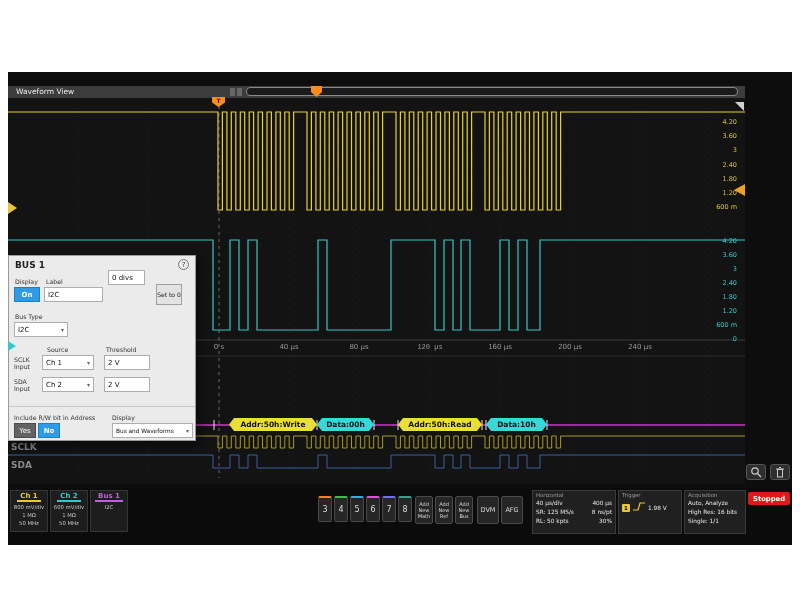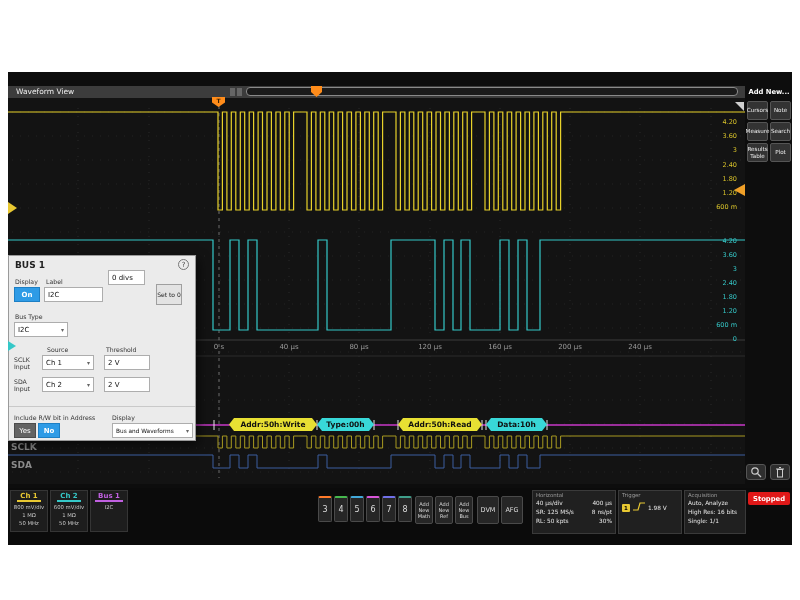--- a/index.html
+++ b/index.html
@@ -125,21 +125,21 @@
             <path d="M0 338 L210 338 L210.0 350 L214.4 350 L214.4 338 L218.9 338 L218.9 350 L223.3 350 L223.3 338 L227.8 338 L227.8 350 L232.3 350 L232.3 338 L236.7 338 L236.7 350 L241.2 350 L241.2 338 L245.6 338 L245.6 350 L250.1 350 L250.1 338 L254.5 338 L254.5 350 L259.0 350 L259.0 338 L263.4 338 L263.4 350 L267.9 350 L267.9 338 L272.3 338 L272.3 350 L276.8 350 L276.8 338 L281.2 338 L281.2 350 L285.6 350 L285.6 338 L290.1 338 L299 338 L299.0 350 L303.4 350 L303.4 338 L307.9 338 L307.9 350 L312.3 350 L312.3 338 L316.8 338 L316.8 350 L321.2 350 L321.2 338 L325.7 338 L325.7 350 L330.1 350 L330.1 338 L334.6 338 L334.6 350 L339.0 350 L339.0 338 L343.5 338 L343.5 350 L347.9 350 L347.9 338 L352.4 338 L352.4 350 L356.8 350 L356.8 338 L361.3 338 L361.3 350 L365.7 350 L365.7 338 L370.2 338 L370.2 350 L374.6 350 L374.6 338 L379.1 338 L388 338 L388.0 350 L392.4 350 L392.4 338 L396.9 338 L396.9 350 L401.3 350 L401.3 338 L405.8 338 L405.8 350 L410.2 350 L410.2 338 L414.7 338 L414.7 350 L419.1 350 L419.1 338 L423.6 338 L423.6 350 L428.0 350 L428.0 338 L432.5 338 L432.5 350 L436.9 350 L436.9 338 L441.4 338 L441.4 350 L445.8 350 L445.8 338 L450.3 338 L450.3 350 L454.7 350 L454.7 338 L459.2 338 L459.2 350 L463.6 350 L463.6 338 L468.1 338 L477 338 L477.0 350 L481.4 350 L481.4 338 L485.9 338 L485.9 350 L490.3 350 L490.3 338 L494.8 338 L494.8 350 L499.2 350 L499.2 338 L503.7 338 L503.7 350 L508.1 350 L508.1 338 L512.6 338 L512.6 350 L517.0 350 L517.0 338 L521.5 338 L521.5 350 L525.9 350 L525.9 338 L530.4 338 L530.4 350 L534.8 350 L534.8 338 L539.3 338 L539.3 350 L543.7 350 L543.7 338 L548.2 338 L548.2 350 L552.6 350 L552.6 338 L557.1 338 L737 338" stroke="#a89a20" fill="none" stroke-width="1"></path>
             <path d="M0 357 L205 357 L205 370 L222 370 L222 357 L231 357 L231 370 L240 370 L240 357 L249 357 L249 370 L310 370 L310 357 L319 357 L319 370 L383 370 L383 357 L427 357 L427 370 L436 370 L436 357 L445 357 L445 370 L453 370 L453 357 L462 357 L462 370 L492 370 L492 357 L501 357 L501 370 L510 370 L510 357 L519 357 L519 370 L532 370 L532 357 L737 357" stroke="#3c5fa0" fill="none" stroke-width="1"></path>
             <polygon points="0,104 9,110 0,116" fill="#e8c832"></polygon>
             <polygon points="737,86 726,92 737,98" fill="#f0a028"></polygon>
             <polygon points="727,4 736,4 736,13" fill="#cfcfcf"></polygon>
           </svg></div>
       <div id="time-labels">
           <div class="tlabel" style="left: 211px;">0 s</div>
           <div class="tlabel" style="left: 281px;">40 µs</div>
           <div class="tlabel" style="left: 351px;">80 µs</div>
-          <div class="tlabel" style="left: 422px;">120 µs</div>
+          <div class="tlabel" style="left: 422px; font-family: Liberation Mono, monospace;">120 µs</div>
           <div class="tlabel" style="left: 492px;">160 µs</div>
           <div class="tlabel" style="left: 562px;">200 µs</div>
           <div class="tlabel" style="left: 632px;">240 µs</div>
         </div>
       <div id="scale1">
           <div class="slabel sc1" style="top: 20px;">4.20</div>
           <div class="slabel sc1" style="top: 34px;">3.60</div>
           <div class="slabel sc1" style="top: 48px;">3</div>
           <div class="slabel sc1" style="top: 63px;">2.40</div>
           <div class="slabel sc1" style="top: 77px;">1.80</div>
@@ -151,21 +151,21 @@
           <div class="slabel sc2" style="top: 153px;">3.60</div>
           <div class="slabel sc2" style="top: 167px;">3</div>
           <div class="slabel sc2" style="top: 181px;">2.40</div>
           <div class="slabel sc2" style="top: 195px;">1.80</div>
           <div class="slabel sc2" style="top: 209px;">1.20</div>
           <div class="slabel sc2" style="top: 223px;">600 m</div>
           <div class="slabel sc2" style="top: 237px;">0</div>
         </div>
       <div id="decode-row">
           <div class="decode addr" style="left: 206px; width: 88px; margin-left: 15px;">Addr:50h:Write</div>
-          <div class="decode data" style="left: 309px; width: 57px;">Type:00h</div>
+          <div class="decode data" style="left: 309px; width: 57px;">Data:00h</div>
           <div class="decode addr" style="left: 390px; width: 84px;">Addr:50h:Read</div>
           <div class="decode data" style="left: 478px; width: 61px;">Data:10h</div>
         </div>
       <div class="digital-label" style="top:344px">SCLK</div>
       <div class="digital-label" style="top:362px">SDA</div>
     </div>
 
     <div class="ch2mark"></div>
 
     <div class="dialog">
@@ -206,31 +206,20 @@
       <div class="lbl" style="left:5px;top:158px;white-space:nowrap">Include R/W bit in Address</div>
       <div class="lbl" style="left:103px;top:158px">Display</div>
       <div class="fld btn-gray" style="left:5px;top:167px;width:22px">Yes</div>
       <div class="fld btn-blue" style="left:29px;top:167px;width:22px">No</div>
       <div class="fld dd" style="left:103px;top:167px;width:81px;font-size:5.8px">
           <span>Bus and Waveforms</span>
         </div>
 
     </div>
 
-    <div class="rpanel">
-      <div class="rpanel-title">Add New...</div>
-      <div class="rp-grid" id="rp-buttons">
-          <div class="rp-btn">Cursors</div>
-          <div class="rp-btn">Note</div>
-          <div class="rp-btn">Measure</div>
-          <div class="rp-btn">Search</div>
-          <div class="rp-btn">Results Table</div>
-          <div class="rp-btn">Plot</div>
-        </div>
-    </div>
     <div class="util" style="left:738px;top:392px">
       <svg width="12" height="12">
           <circle cx="5" cy="5" r="3.2" stroke="#ccc" fill="none" stroke-width="1.2"></circle>
           <line x1="7.5" y1="7.5" x2="11" y2="11" stroke="#ccc" stroke-width="1.2"></line>
         </svg>
     </div>
     <div class="util" style="left:762px;top:392px">
       <svg width="10" height="12">
           <rect x="2.5" y="3.5" width="5" height="7.5" stroke="#ccc" fill="none"></rect>
           <line x1="1" y1="3" x2="9" y2="3" stroke="#ccc"></line>

